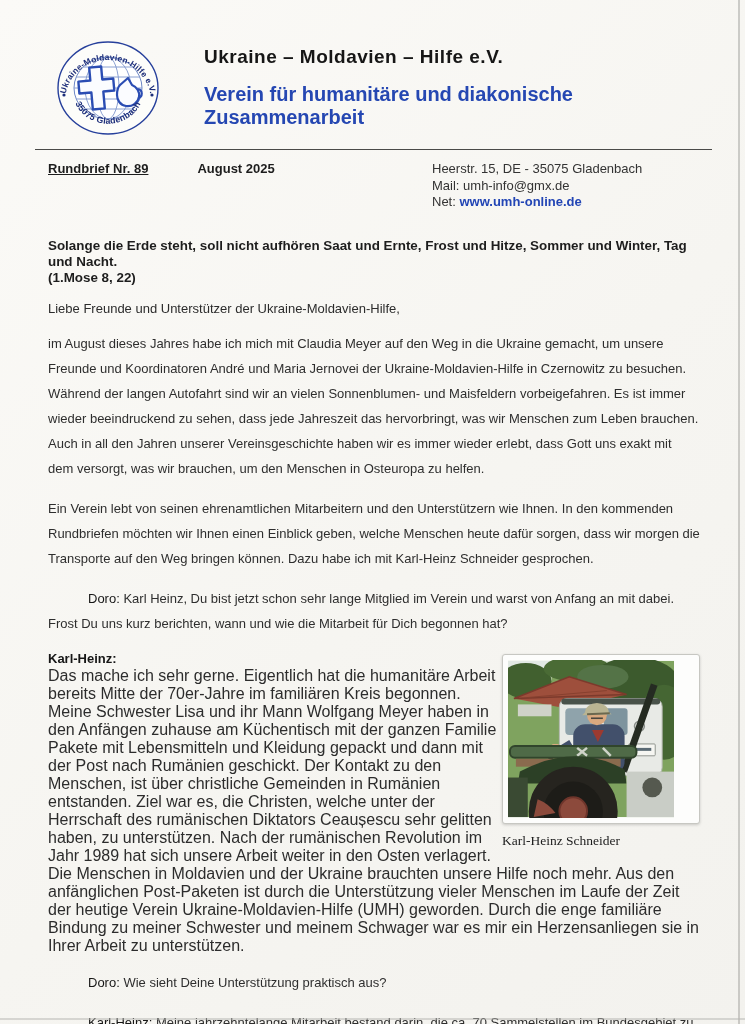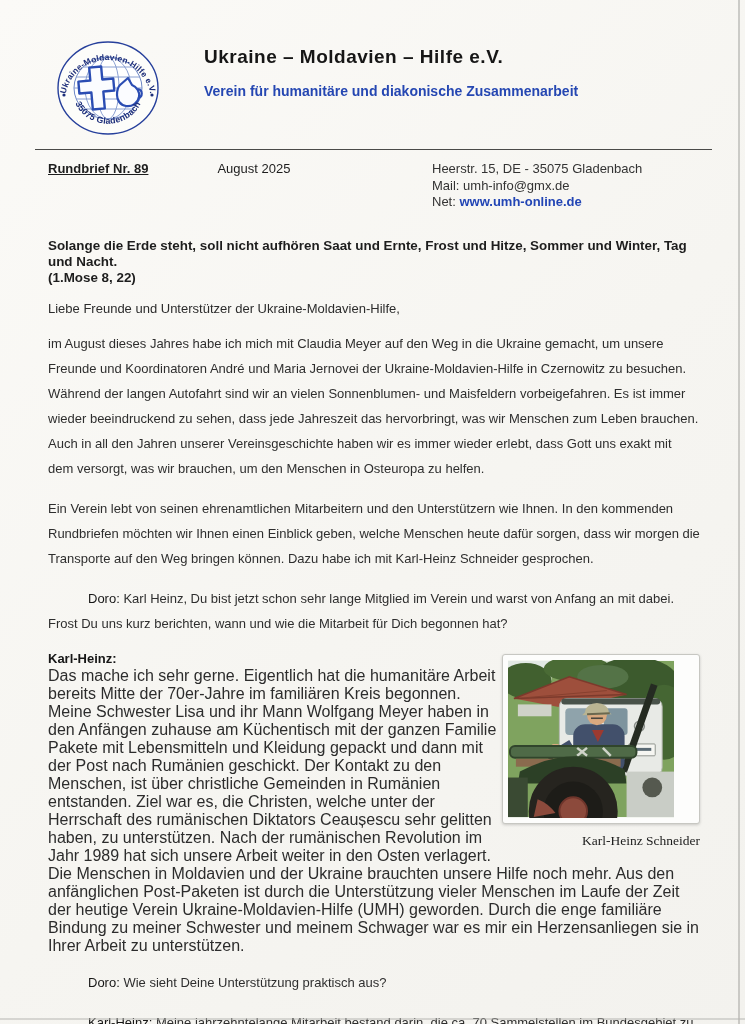--- a/index.html
+++ b/index.html
@@ -15,42 +15,42 @@
   }
   .scan-edge-right{position:absolute;top:0;right:5px;width:2px;height:100%;background:#a7a7a4;opacity:.55;}
   .scan-edge-bottom{position:absolute;left:0;bottom:4px;width:100%;height:2px;background:#b5b5b1;opacity:.5;}
   .content{padding:0 45px 0 48px;}
 
   
   .header{display:flex;align-items:flex-start;padding-top:40px;}
   .logo-wrap{width:104px;flex:0 0 auto;margin-left:8px;}
   .head-text{margin-left:44px;padding-top:6px;}
   .title{font-size:19px;font-weight:bold;color:#161616;letter-spacing:.5px;}
-  .subtitle{margin-top:15px;font-size:14px;font-weight:bold;color:#2547b2;}
+  .subtitle{margin-top:15px;font-size:20px;font-weight:bold;color:#2547b2;}
   .rule{border:none;border-top:1.6px solid #4a4a48;margin:9px 33px 0 35px;}
 
   
   .meta{display:flex;margin-top:11px;font-size:13px;}
   .rb-no{font-weight:bold;text-decoration:underline;color:#1d1d1d;white-space:nowrap;}
-  .rb-date{font-weight:normal;margin-left:69px;color:#1d1d1d;white-space:nowrap;}
+  .rb-date{font-weight:bold;margin-left:49px;color:#1d1d1d;white-space:nowrap;}
   .addr{margin-left:auto;width:268px;line-height:16.5px;color:#333;}
   .addr .net-link{color:#2245b5;font-weight:bold;}
 
   
   .verse{margin-top:27px;font-size:13.4px;font-weight:bold;line-height:16px;color:#1d1d1d;width:640px;}
   .verse-ref{font-size:13.4px;font-weight:bold;line-height:16px;color:#1d1d1d;}
   .greeting{margin-top:15px;font-size:13px;line-height:15.6px;}
   p.body-p{margin:15px 0 0 0;font-size:13px;line-height:25px;color:#2e2e2e;text-align:left;}
   .speaker{font-weight:normal;color:#161616;margin-left:40px;}
   .kh-head{margin-top:15px;font-size:13px;font-weight:bold;color:#161616;line-height:15.7px;}
 
   
   .interview{margin-top:0;}
   .figure{
-    float:right;width:198px;margin:3px 0 4px 14px;text-align:right;
+    float:right;width:198px;margin:3px 0 4px 14px;text-align:left;
   }
   .photo-frame{
     background:#fdfdfc;border:1px solid #c7c7c2;border-radius:3px;
     padding:5px;box-shadow:0 1px 3px rgba(0,0,0,.18);
   }
   .photo-frame svg{display:block;}
   .caption{
     margin-top:9px;font-family:"Liberation Serif","DejaVu Serif",serif;
     font-size:13.5px;color:#1c1c1c;
   }

